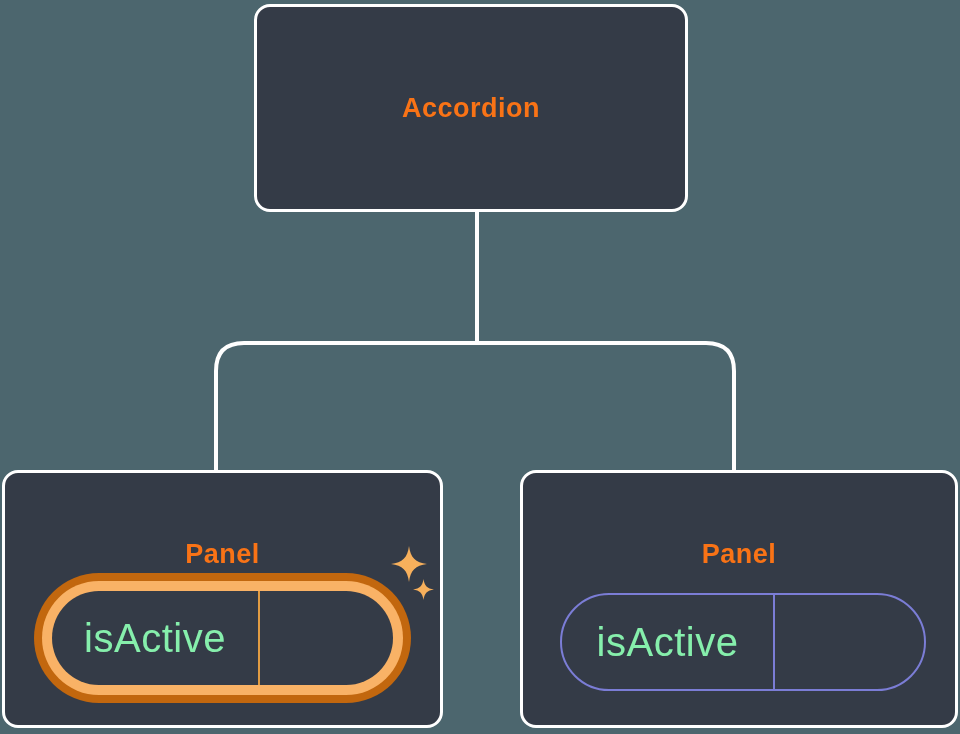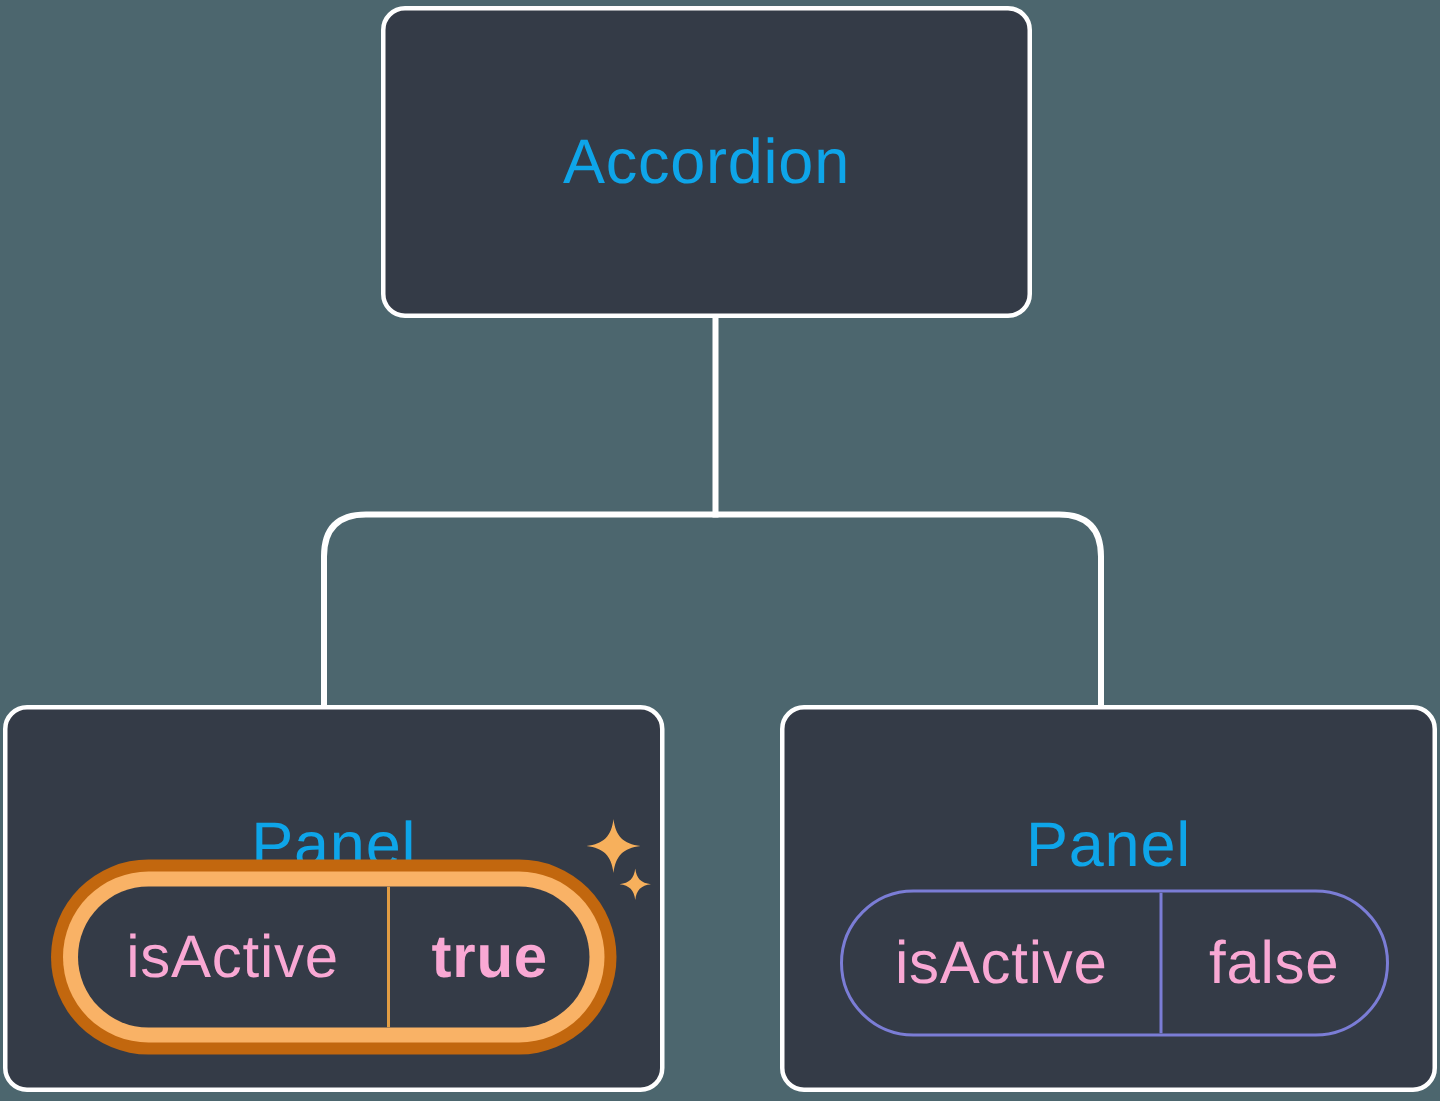--- a/index.html
+++ b/index.html
@@ -19,23 +19,23 @@
     background:#343B47;
     border:3px solid #FFFFFF;
     border-radius:16px;
     box-sizing:border-box;
   }
   .node-root{
     left:254px;top:4px;width:434px;height:208px;
     display:flex;align-items:center;justify-content:center;
   }
   .node-title{
-    color:#0ea5e9;
-    font-size:42px;
-    font-weight:400;
+    color:#f97316;
+    font-size:27px;
+    font-weight:700;
     letter-spacing:0.5px;
   }
   .node-panel-left{ left:2px;  top:470px;width:441px;height:258px; }
   .node-panel-right{left:520px;top:470px;width:438px;height:258px; }
   .panel-title{
     position:absolute;left:0;right:0;top:38px;
     text-align:center;
     margin-top:28px;
   }
   
@@ -56,21 +56,21 @@
   }
   .pill-hl-content{
     width:100%;height:100%;
     background:#343B47;
     border-radius:999px;
     display:flex;align-items:stretch;
     overflow:hidden;
   }
   .pill-cell{
     display:flex;align-items:center;justify-content:center;
-    color:#f9a8d4;
+    color:#86efac;
     font-size:40px;
     letter-spacing:0.5px;
   }
   .pill-hl-content .cell-name{width:206px;}
   .pill-hl-content .cell-value{flex:1;font-weight:700;}
   .divider-hl{width:2px;background:#E19C43;}
   
   .pill-normal{
     position:absolute;left:37px;top:120px;
     width:366px;height:98px;
@@ -106,36 +106,34 @@
   </div>
 
   <div class="node node-panel-left">
     <div class="panel-title node-title">Panel</div>
 
     <div class="pill-hl-outer">
       <div class="pill-hl-inner">
         <div class="pill-hl-content">
           <div class="pill-cell cell-name">isActive</div>
           <div class="divider-hl"></div>
-          <div class="pill-cell cell-value">true</div>
         </div>
       </div>
     </div>
 
     <svg class="sparkles sparkle-big" viewBox="0 0 100 100" xmlns="http://www.w3.org/2000/svg">
       <path d="M50 0 C54 32 68 46 100 50 C68 54 54 68 50 100 C46 68 32 54 0 50 C32 46 46 32 50 0 Z" fill="#F7B05C"></path>
     </svg>
     <svg class="sparkles sparkle-small" viewBox="0 0 100 100" xmlns="http://www.w3.org/2000/svg">
       <path d="M50 0 C54 32 68 46 100 50 C68 54 54 68 50 100 C46 68 32 54 0 50 C32 46 46 32 50 0 Z" fill="#F7B05C"></path>
     </svg>
   </div>
 
   <div class="node node-panel-right">
     <div class="panel-title node-title">Panel</div>
 
     <div class="pill-normal">
       <div class="pill-cell cell-name">isActive</div>
       <div class="divider-normal"></div>
-      <div class="pill-cell cell-value">false</div>
     </div>
   </div>
 
 </div>
 
 </body></html>

